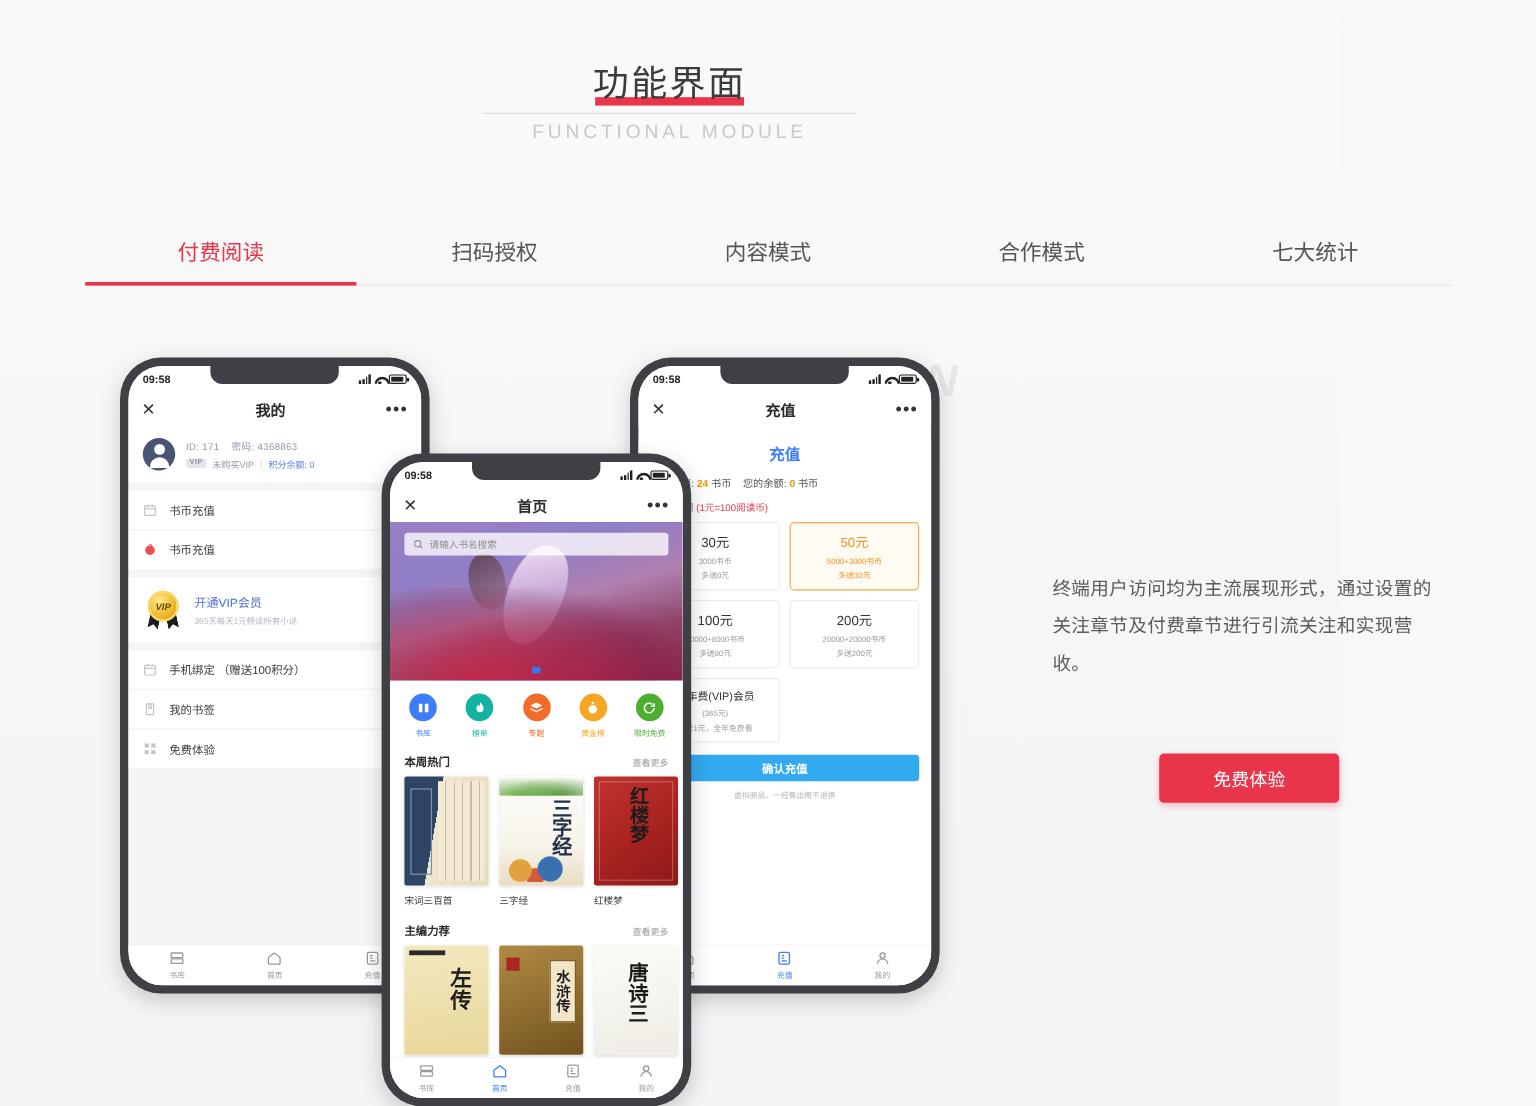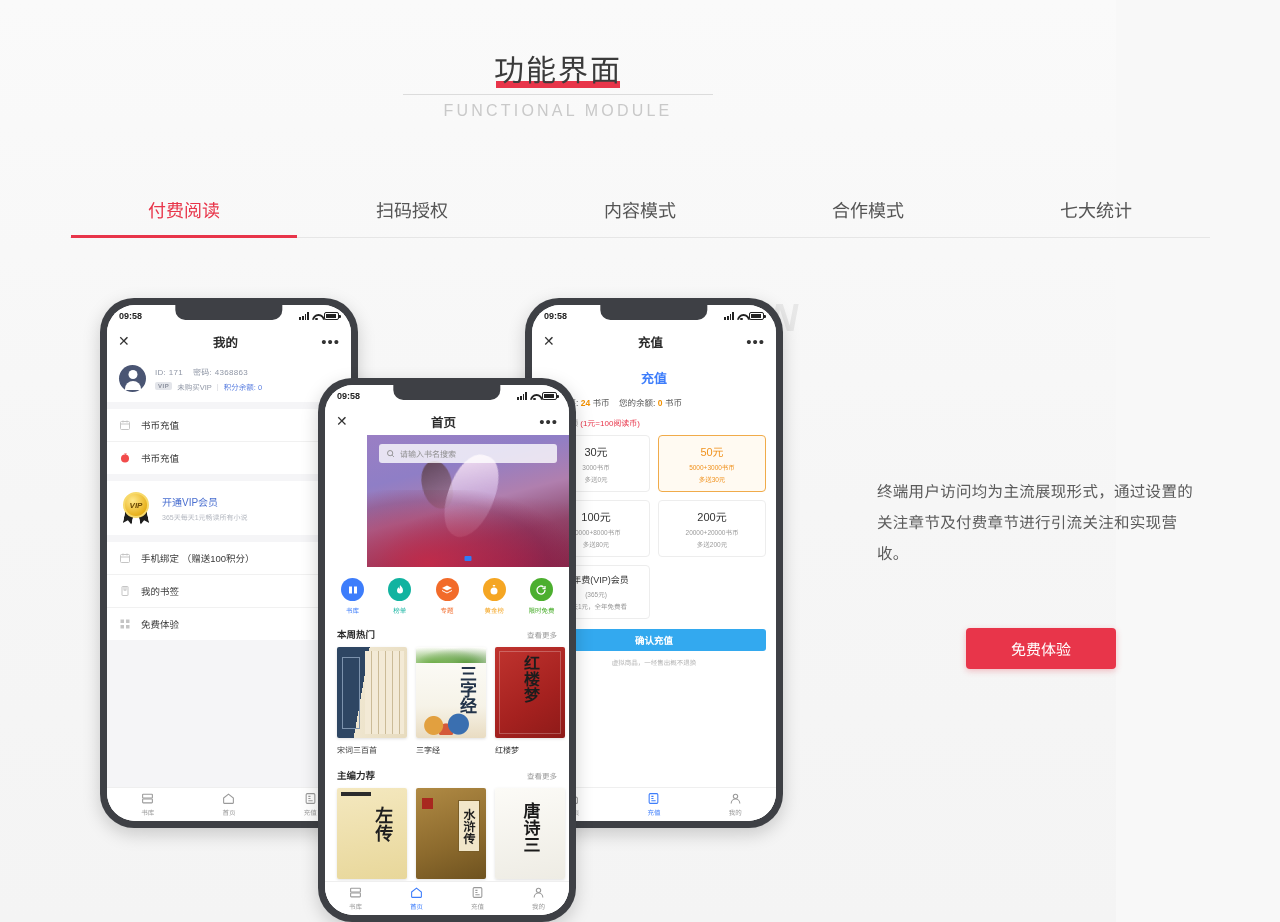--- a/index.html
+++ b/index.html
@@ -138,21 +138,21 @@
   .pc-card.sel .pc-c1,.pc-card.sel .pc-c2,.pc-card.sel .pc-c3 { color: #f0921e; }
   .pc-btn { margin-top: 10px; height: 22px; border-radius: 3px; background: #33a9ef;
             color: #fff; font-size: 9.5px; font-weight: bold; display: flex;
             align-items: center; justify-content: center; cursor: pointer; }
   .pc-note { margin-top: 6px; font-size: 6.5px; color: #b5b5b5; text-align: center; }
 
   
   #phoneB { left: 318px; top: 378px; width: 258px; height: 544px; z-index: 5; }
   .pb-body { background: #fff; height: calc(100% - 50px); overflow: hidden; position: relative; }
   .pb-banner { height: 132px; position: relative;
-     background: linear-gradient(165deg,#9a7fc4 0%, #8f7ec6 28%, #b07fae 52%, #8c4a6e 74%, #6e2c47 100%); margin-left: 42px; }
+     background: linear-gradient(165deg,#9a7fc4 0%, #8f7ec6 28%, #b07fae 52%, #8c4a6e 74%, #6e2c47 100%); }
   .pb-banner::after { content:""; position:absolute; left:0; bottom:0; width:100%; height:58%;
      background: radial-gradient(ellipse at 30% 95%, rgba(200,40,70,.85), rgba(120,20,60,.25) 60%, transparent 75%),
                  radial-gradient(ellipse at 72% 100%, rgba(170,35,80,.75), transparent 65%); }
   .pb-girl { position: absolute; left: 40%; top: 14%; width: 46px; height: 86px;
      background: linear-gradient(150deg, rgba(255,235,245,.95), rgba(215,190,235,.6) 55%, rgba(255,255,255,.25));
      border-radius: 50% 40% 55% 45%; transform: rotate(18deg); filter: blur(.4px); }
   .pb-girl2 { position: absolute; left: 27%; top: 20%; width: 30px; height: 48px;
      background: linear-gradient(160deg, rgba(90,60,70,.85), rgba(160,120,140,.5));
      border-radius: 46% 52% 40% 60%; transform: rotate(-8deg); filter: blur(.5px); }
   .pb-search { position: absolute; left: 12px; right: 12px; top: 9px; height: 19px;

